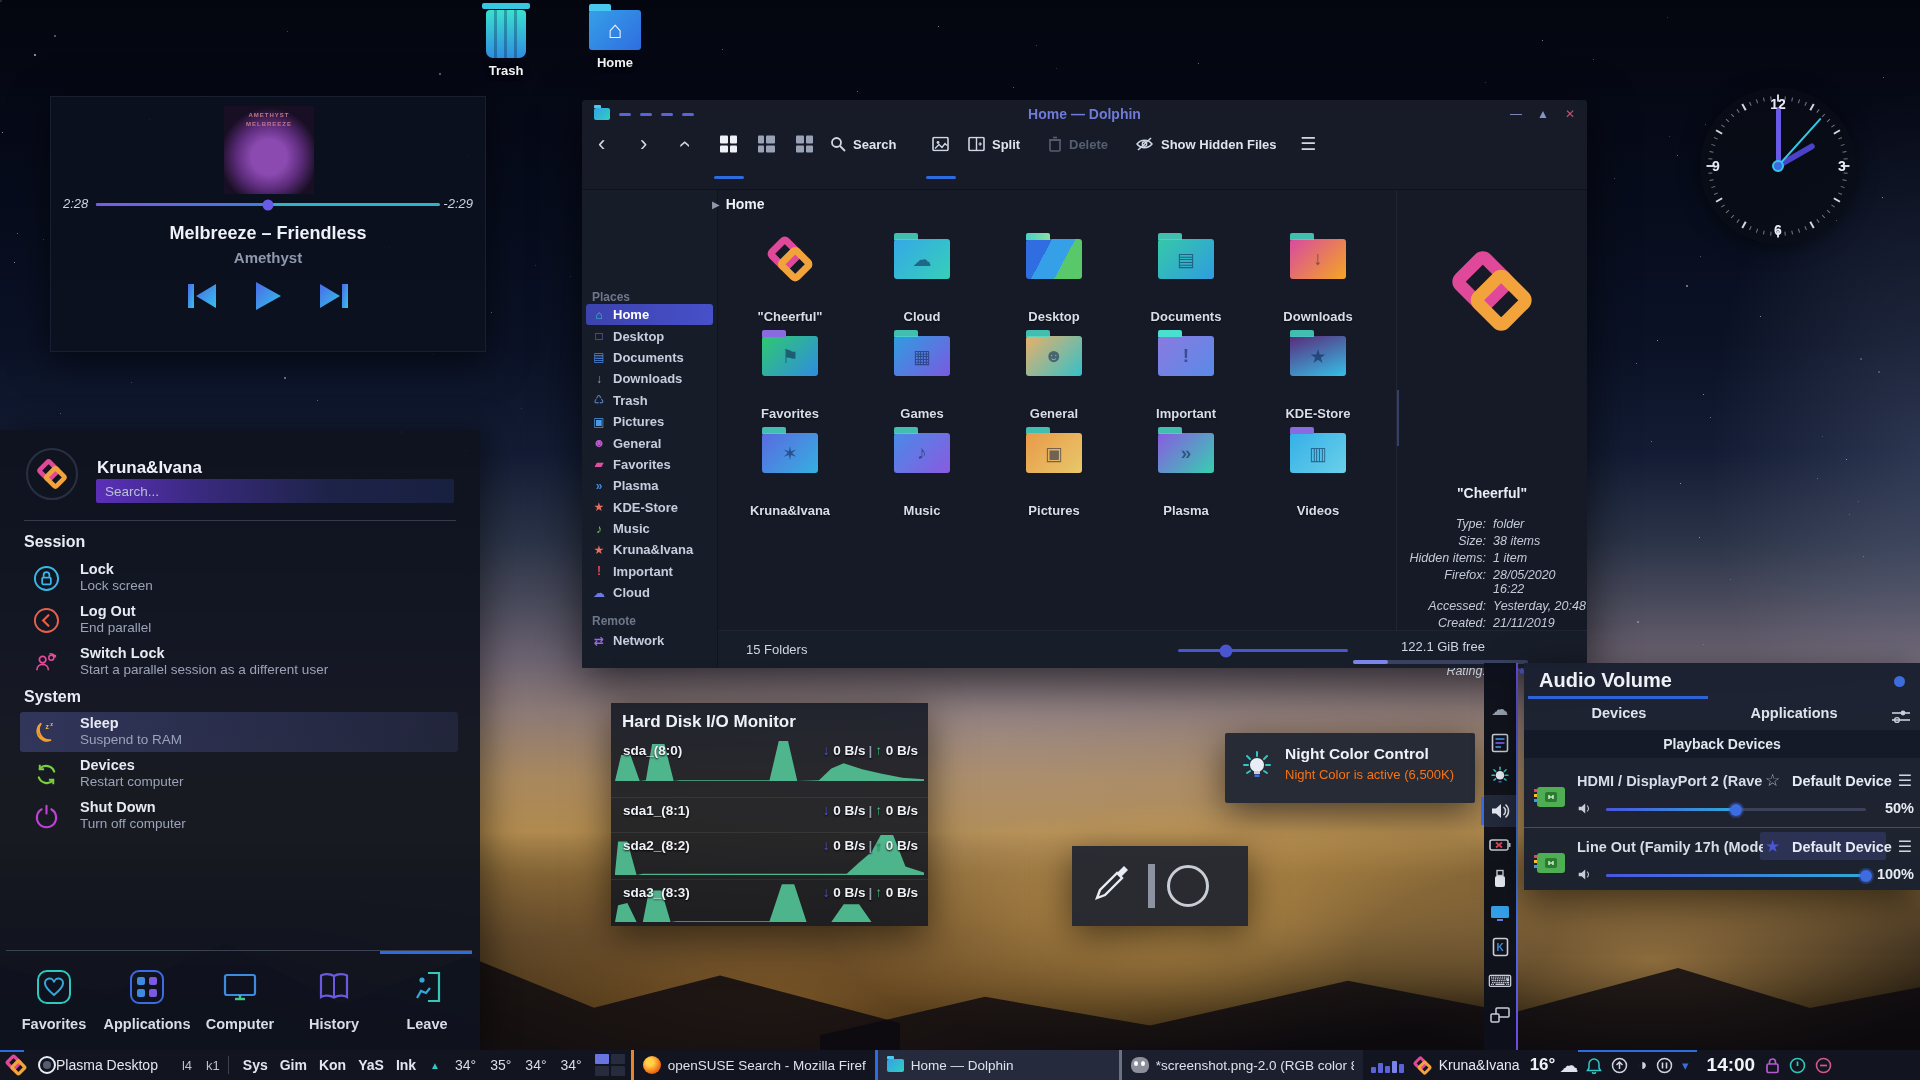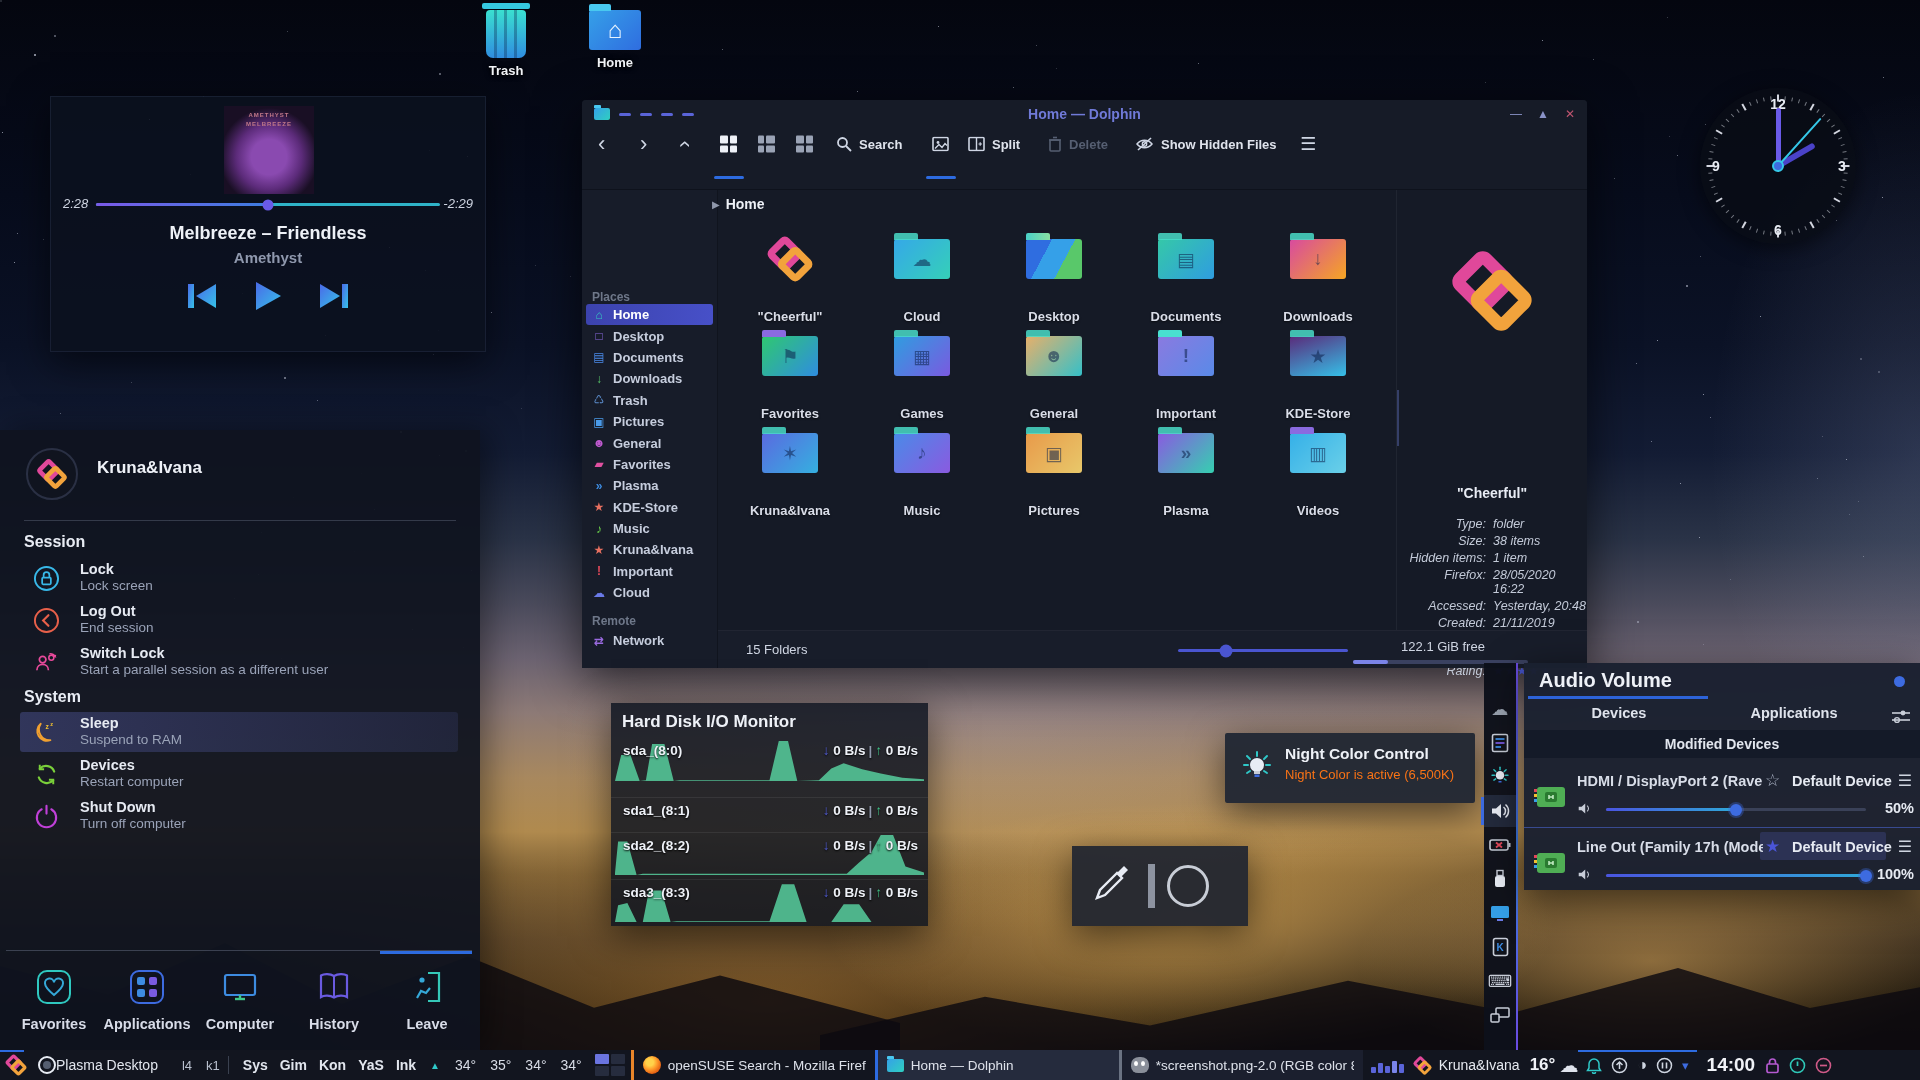--- a/index.html
+++ b/index.html
@@ -581,21 +581,21 @@
       </span>
     <span class="ti" style="left:214px">
         <span class="vi">
           <b></b>
           <b></b>
           <b></b>
           <b></b>
         </span>
       </span>
     <div class="tundr" style="left:132px;width:30px"></div>
-    <span class="ti" style="left:254px">
+    <span class="ti" style="left:248px">
       <svg width="16" height="16" viewBox="0 0 16 16">
           <circle cx="6.5" cy="6.5" r="4.5" fill="none" stroke="#cfd6e4" stroke-width="1.8"></circle>
           <line x1="10" y1="10" x2="15" y2="15" stroke="#cfd6e4" stroke-width="1.8"></line>
         </svg>
       <span class="tlabel2">Search</span>
     </span>
     <span class="ti" style="left:350px">
       <svg width="17" height="15" viewBox="0 0 17 15">
           <rect x="1" y="1" width="15" height="13" rx="1" fill="none" stroke="#cfd6e4" stroke-width="1.6"></rect>
           <circle cx="6" cy="6" r="1.4" fill="#cfd6e4"></circle>
@@ -861,41 +861,42 @@
   </div>
 
   <div id="launcher" class="panel">
     <div class="avatar">
         <svg width="34" height="34" viewBox="0 0 40 40" fill="none">
           <rect x="8" y="8" width="16" height="16" rx="2" stroke="#e0489a" stroke-width="5.5" transform="rotate(45 16 16)"></rect>
           <rect x="16" y="16" width="16" height="16" rx="2" stroke="#f2a33c" stroke-width="5.5" transform="rotate(45 24 24)"></rect>
         </svg>
       </div>
     <div class="uname">Kruna&amp;Ivana</div>
+    <input class="search" placeholder="Search..." style="">
     <div class="hr"></div>
     <span class="lhead" style="top:103px">Session</span>
     <div class="litem" style="top:128px">
       <svg width="27" height="27" viewBox="0 0 28 28" fill="none">
           <circle cx="14" cy="14" r="12" stroke="#38b8e8" stroke-width="2"></circle>
           <rect x="9.5" y="13" width="9" height="7" rx="1" stroke="#38b8e8" stroke-width="1.8"></rect>
           <path d="M11 13 V10.5 a3 3 0 0 1 6 0 V13" stroke="#38b8e8" stroke-width="1.8"></path>
         </svg>
       <span>
           <div class="lt">Lock</div>
           <div class="ls">Lock screen</div>
         </span>
     </div>
     <div class="litem" style="top:170px">
       <svg width="27" height="27" viewBox="0 0 28 28" fill="none">
           <circle cx="14" cy="14" r="12" stroke="#e8604a" stroke-width="2"></circle>
           <path d="M16 8.5 L10.5 14 L16 19.5" stroke="#e8604a" stroke-width="2.2" stroke-linecap="round"></path>
         </svg>
       <span>
           <div class="lt">Log Out</div>
-          <div class="ls">End session</div>
+          <div class="ls">End parallel</div>
         </span>
     </div>
     <div class="litem" style="top:212px">
       <svg width="27" height="27" viewBox="0 0 28 28" fill="none">
           <circle cx="10" cy="11" r="3.4" stroke="#e84a9b" stroke-width="1.8"></circle>
           <path d="M4 22 c0-4 3-6 6-6 s6 2 6 6" stroke="#e84a9b" stroke-width="1.8"></path>
           <circle cx="19" cy="9" r="2.6" stroke="#e84a9b" stroke-width="1.6"></circle>
           <path d="M17 5 a6 6 0 0 1 6 3 l-2-.4 M23 8 l.4-2" stroke="#e84a9b" stroke-width="1.4"></path>
         </svg>
       <span>
@@ -1127,21 +1128,21 @@
     <div class="tab" style="left:20px">Devices</div>
     <div class="tab" style="left:195px">Applications</div>
     <span class="mix">
         <svg width="22" height="18" viewBox="0 0 22 18" fill="none">
           <line x1="2" y1="6" x2="20" y2="6" stroke="#c8cdd8" stroke-width="1.6"></line>
           <circle cx="13" cy="6" r="2.4" fill="#c8cdd8"></circle>
           <line x1="2" y1="13" x2="20" y2="13" stroke="#c8cdd8" stroke-width="1.6"></line>
           <circle cx="7" cy="13" r="2.4" fill="none" stroke="#c8cdd8" stroke-width="1.4"></circle>
         </svg>
       </span>
-    <div class="sect">Modified Devices</div>
+    <div class="sect">Playback Devices</div>
     <div class="arow" style="top:99px">
       <span class="card">
           <svg width="34" height="26" viewBox="0 0 34 26">
             <rect x="4" y="3" width="28" height="20" rx="3" fill="#4fae54"></rect>
             <rect x="1" y="5" width="3" height="3" fill="#e0485a"></rect>
             <rect x="1" y="10" width="3" height="3" fill="#f0c030"></rect>
             <rect x="1" y="15" width="3" height="3" fill="#35a0e8"></rect>
             <rect x="12" y="8" width="12" height="10" rx="2" fill="#2a7a30"></rect>
             <path d="M16 11 v4 M16 13 h4 M20 11 v4" stroke="#bfe8c0" stroke-width="1.6"></path>
           </svg>

